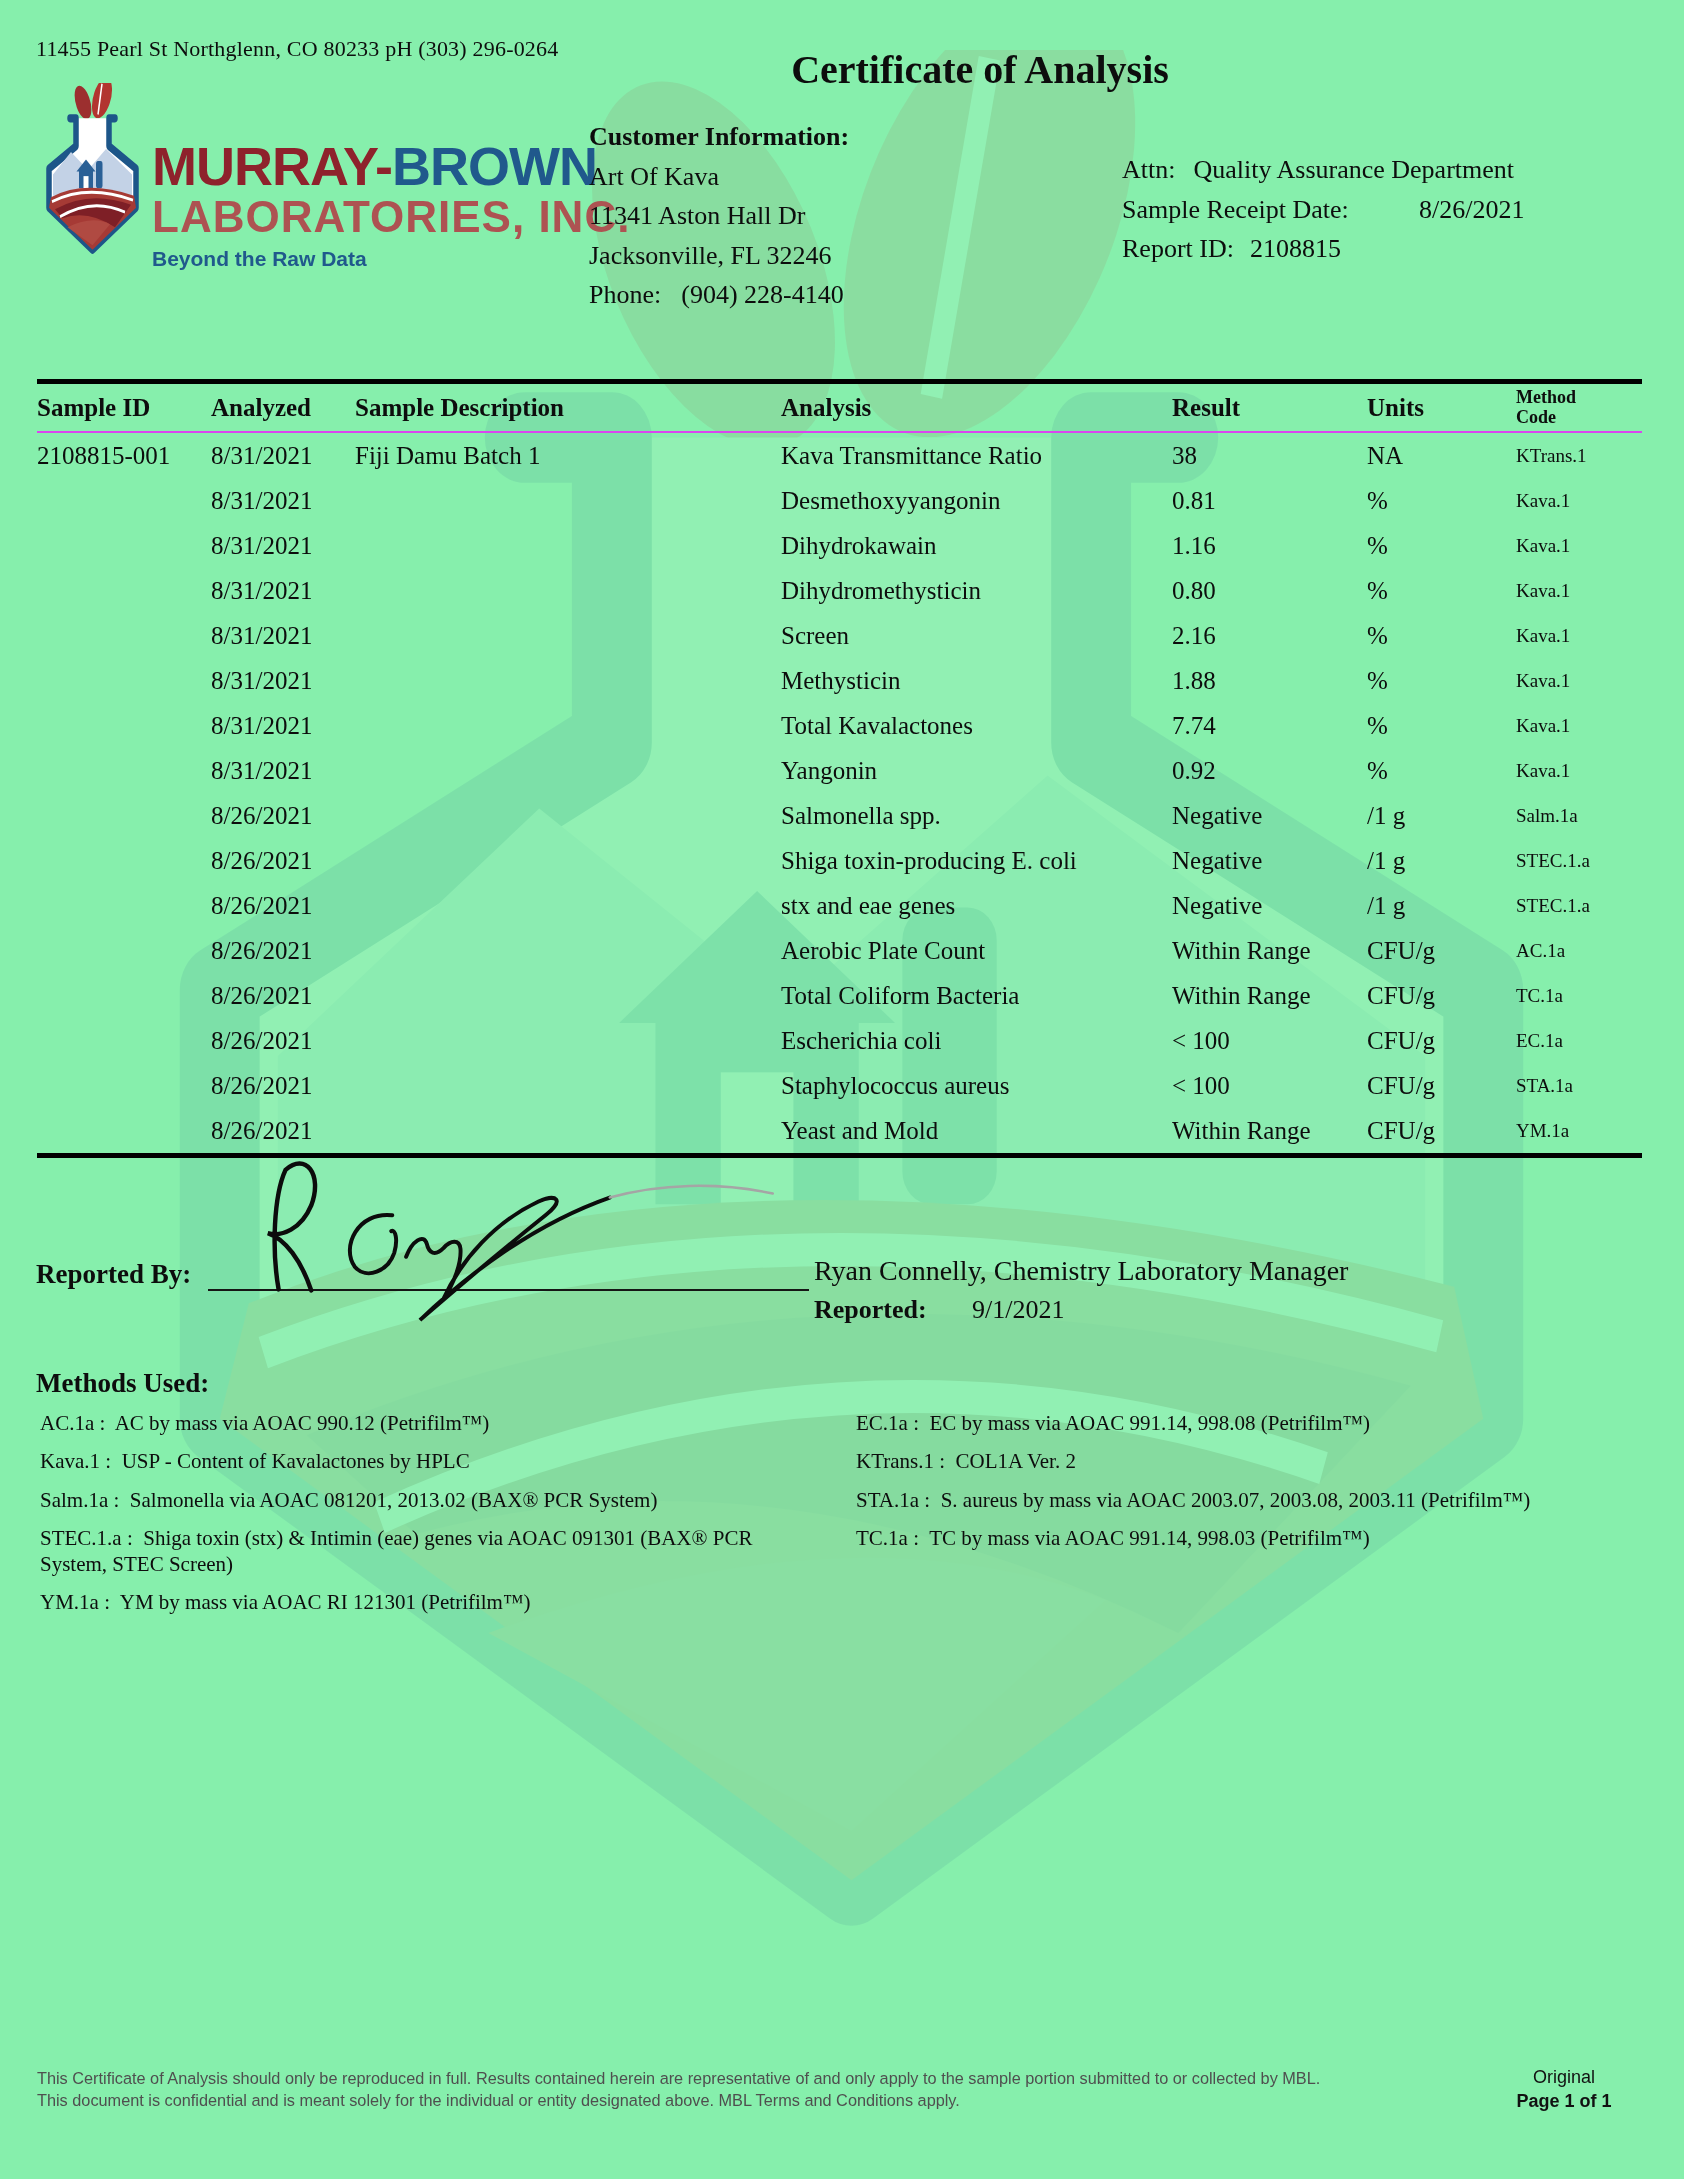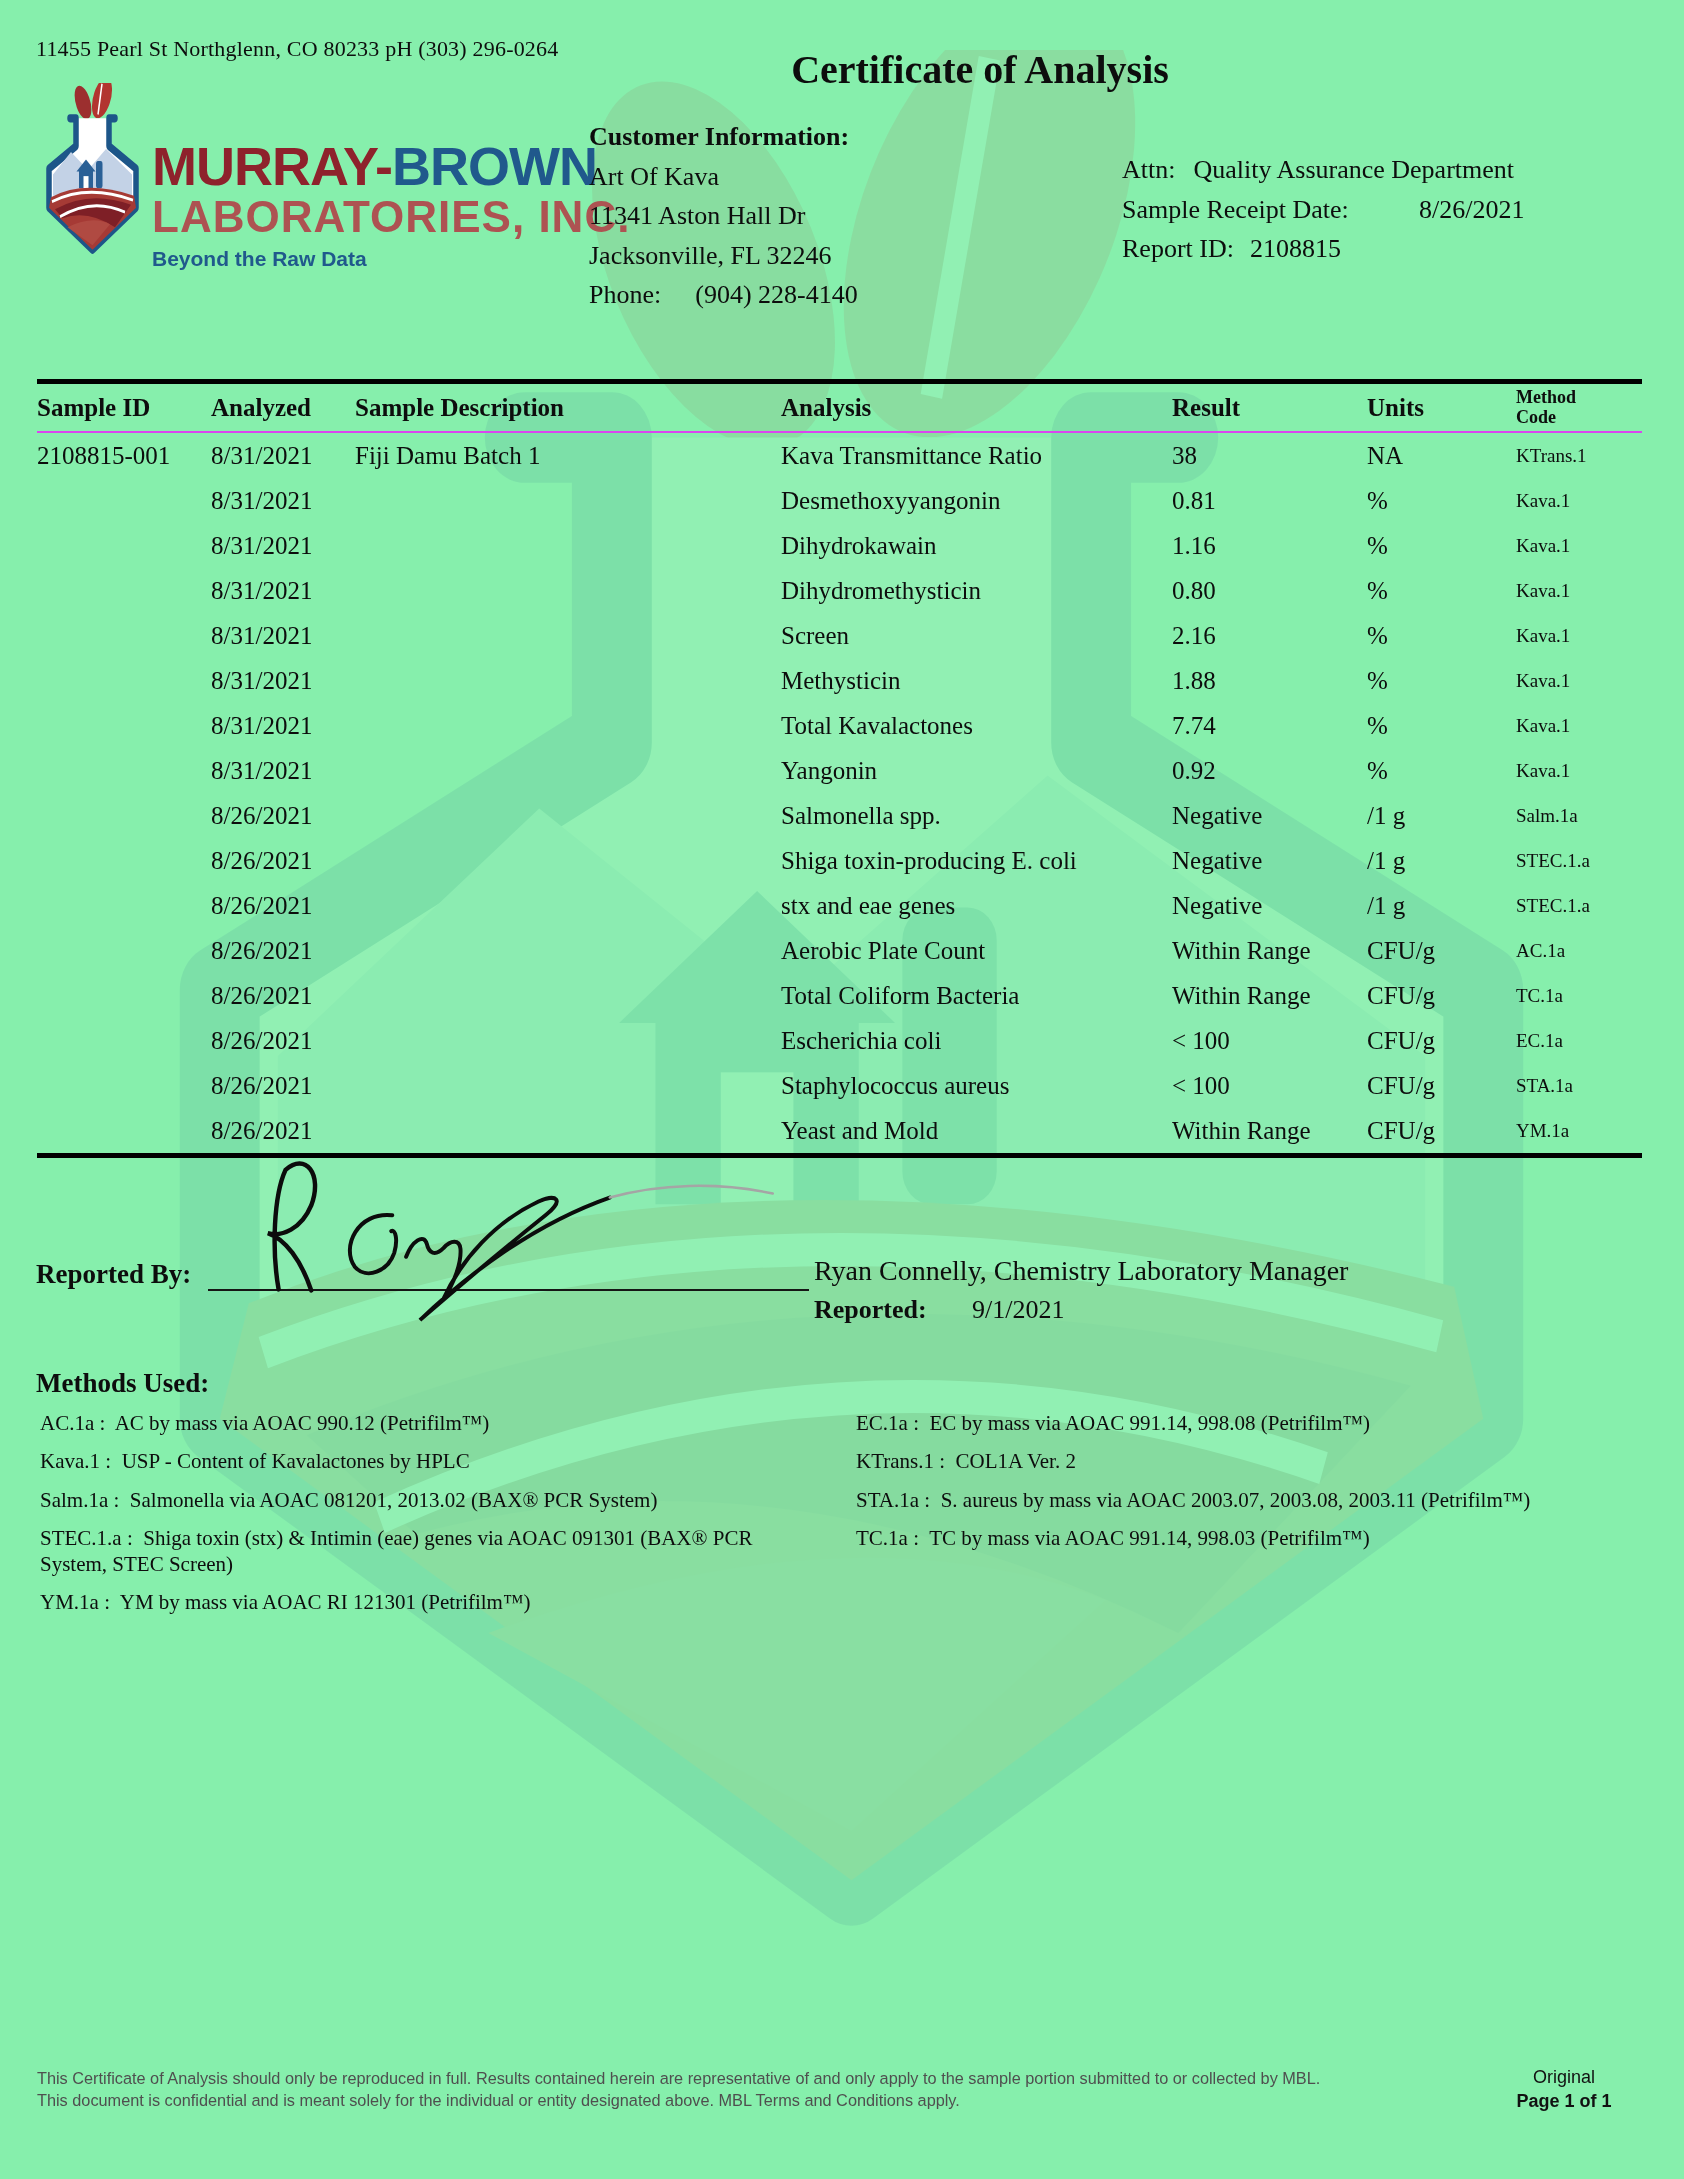--- a/index.html
+++ b/index.html
@@ -15,21 +15,21 @@
   .logo-flask{left:40px;top:83px;width:105px;height:184px;}
   .logo-text{left:152px;top:139px;line-height:1;}
   .logo-name{font-family:"Liberation Sans",sans-serif;font-weight:bold;font-size:54px;letter-spacing:-1px;}
   .logo-name .p1{color:#8e222c;}
   .logo-name .p2{color:#20598c;}
   .logo-sub{font-family:"Liberation Sans",sans-serif;font-weight:bold;font-size:44px;color:#ad5352;letter-spacing:1px;margin-top:2px;}
   .logo-tag{font-family:"Liberation Sans",sans-serif;font-weight:bold;font-size:21px;color:#20598c;margin-top:9px;}
   .doc-title{left:584px;top:46px;width:792px;text-align:center;font-size:40px;font-weight:bold;}
   .cust{left:589px;top:117px;font-size:26px;line-height:1.52;}
   .cust .hd{font-weight:bold;}
-  .cust .lbl{margin-right:34px;}
+  .cust .lbl{margin-right:20px;}
   .meta{left:1122px;top:150px;font-size:26px;line-height:1.52;}
   .meta .lbl-a{margin-right:18px;}
   .meta .lbl-r{display:inline-block;width:297px;}
   .meta .lbl-i{margin-right:16px;}
 
   
   .tbl-wrap{left:37px;top:379px;width:1604px;}
   table.results{border-collapse:collapse;table-layout:fixed;width:1604px;
                 border-top:5px solid #000;border-bottom:5px solid #000;}
   table.results th{font-size:25px;font-weight:bold;text-align:left;padding:0;height:47px;vertical-align:middle;}

